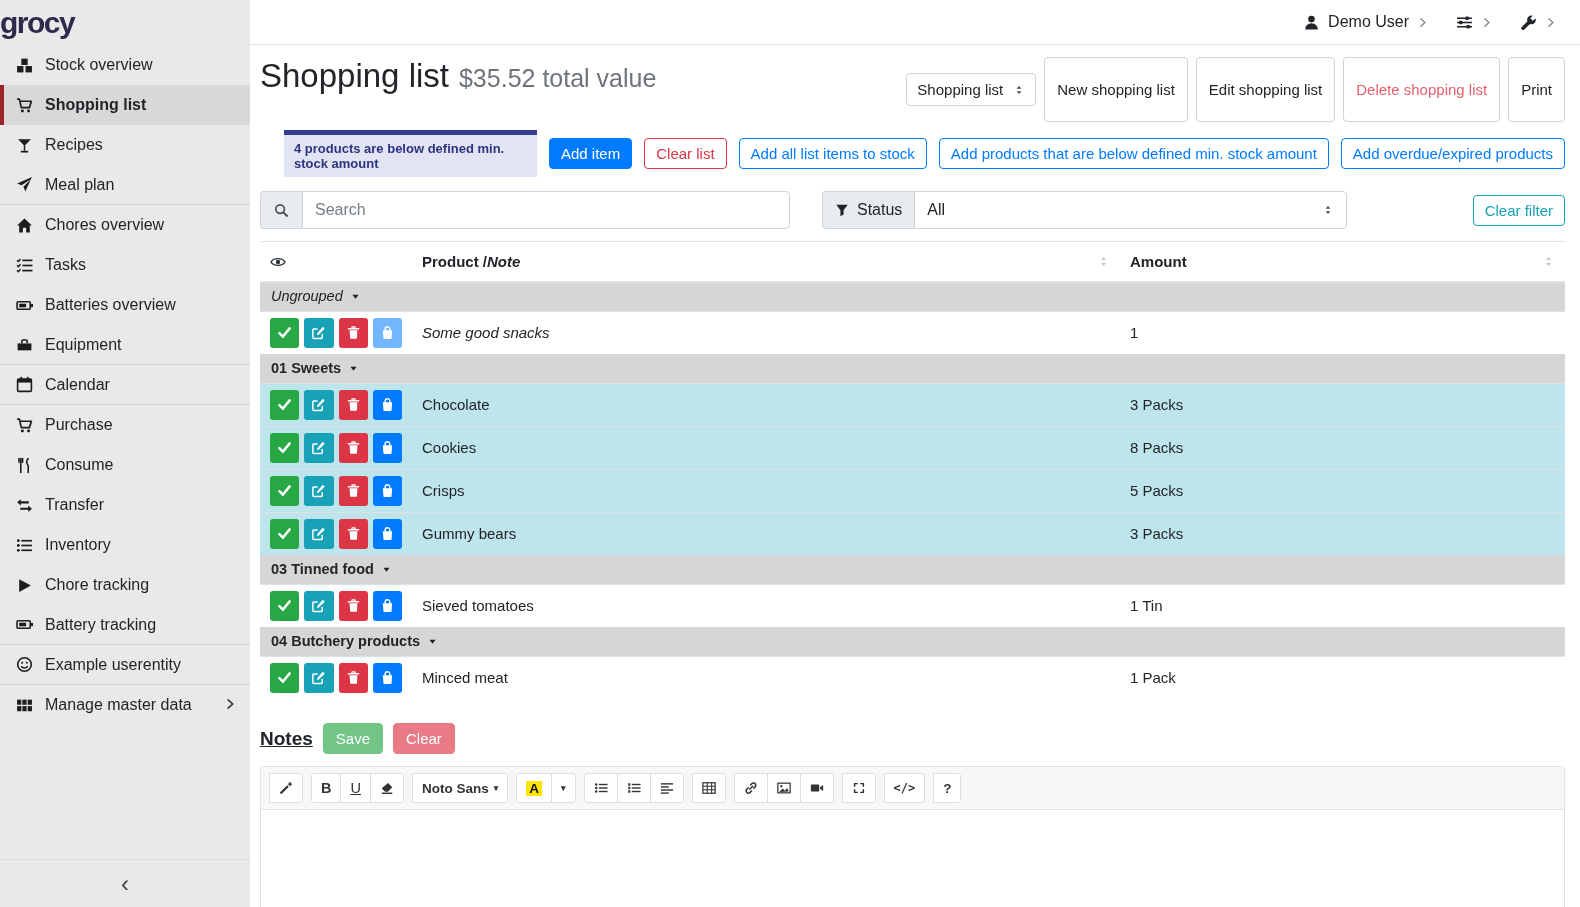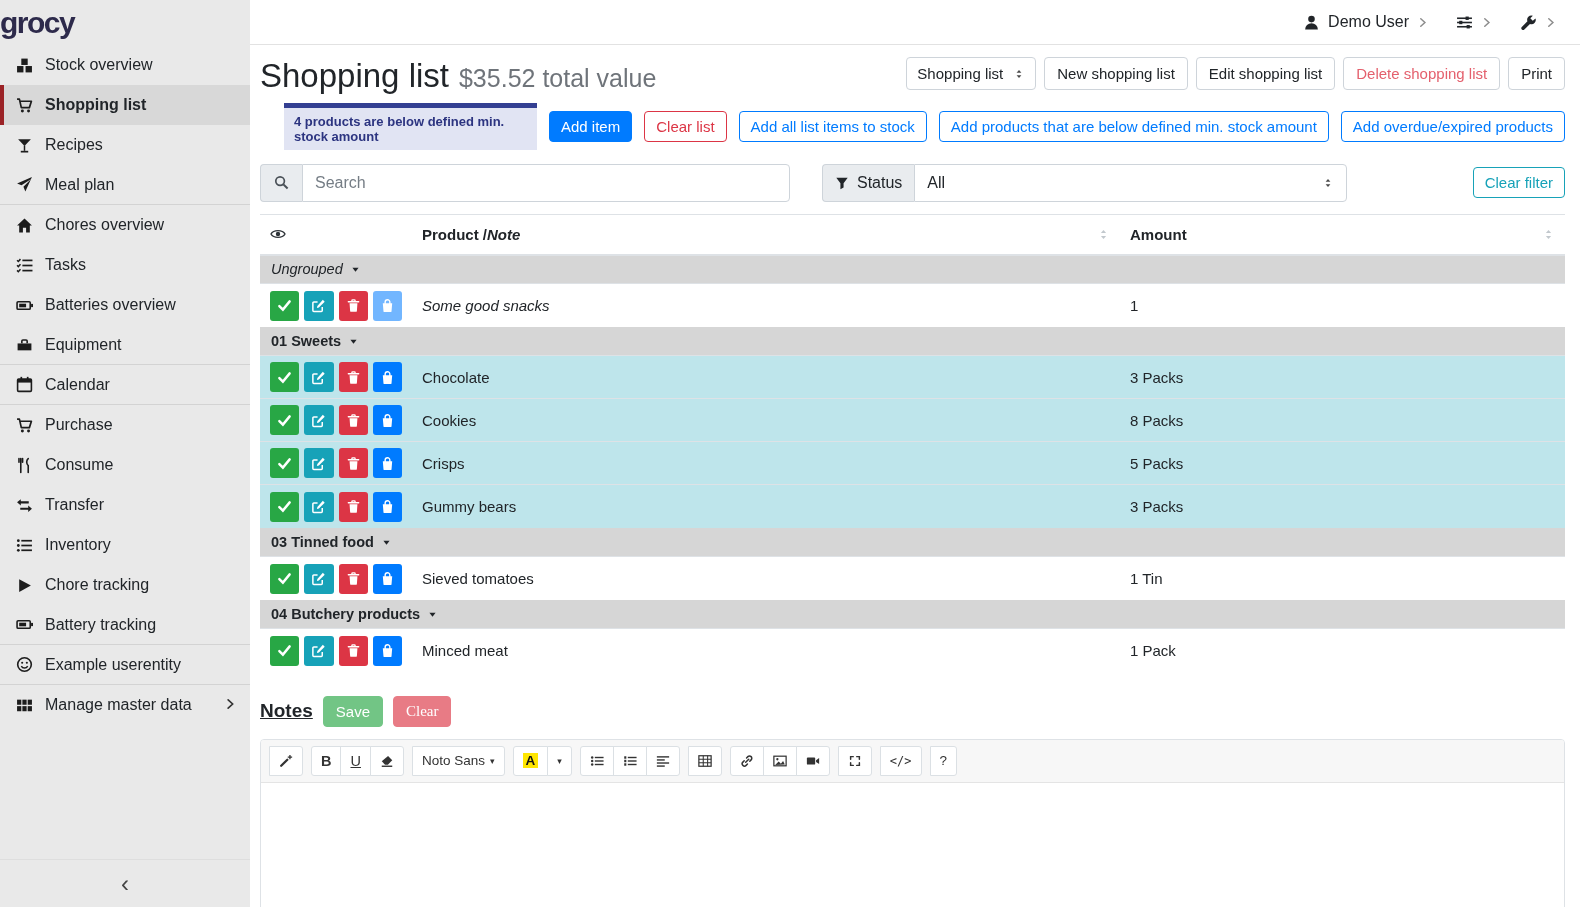--- a/index.html
+++ b/index.html
@@ -30,21 +30,21 @@
   
   .main { padding:12px 15px 0 10px; overflow:hidden; background:#fff; }
 
   .page-head { display:flex; align-items:flex-start; }
   .title-wrap { display:flex; align-items:baseline; gap:10px; }
   h1 { font-size:33px; font-weight:500; line-height:1.15; }
   .subtitle { font-size:25px; color:#6f747a; font-weight:400; }
   .head-controls { margin-left:auto; display:flex; gap:8px; align-items:center; }
   .select-box { display:flex; align-items:center; gap:10px; border:1px solid #ced4da; border-radius:4px; padding:7px 10px; font-size:15px; background:#fff; cursor:pointer; }
   .sort-arrows svg { width:12px; height:12px; display:block; color:#4a4a4a; }
-  .btn { border:1px solid #ced4da; background:#fff; border-radius:4px; padding:7px 12px; font-size:15px; cursor:pointer; font-family:inherit; color:#212529; white-space:nowrap; }
+  .btn { border:1px solid #ced4da; background:#fff; border-radius:4px; padding:23px 12px; font-size:15px; cursor:pointer; font-family:inherit; color:#212529; white-space:nowrap; }
   .btn.danger-text { color:#e4606d; }
   .btn.primary { background:#007bff; border-color:#007bff; color:#fff; }
   .btn.outline-danger { color:#dc3545; border-color:#dc3545; }
   .btn.outline-primary { color:#007bff; border-color:#007bff; }
 
   .action-row { display:flex; align-items:center; gap:12px; margin-top:8px;padding-left:24px; }
   .action-row .btn { padding:6px 11px; }
   .alert-min { width:352px; border-top:5px solid #333f92; background:#e1e4f3; color:#2c3480; font-weight:700; font-size:13px; padding:6px 10px; }
 
   .filter-row { display:flex; margin-top:14px; align-items:center; }
@@ -81,28 +81,28 @@
   .abtn.check { background:#28a745; }
   .abtn.edit  { background:#17a2b8; }
   .abtn.trash { background:#dc3545; }
   .abtn.bag   { background:#007bff; }
   .abtn.light { opacity:.55; }
 
   
   .notes-row { display:flex; align-items:center; gap:10px; margin-top:24px; }
   .notes-title { font-size:19px; font-weight:700;text-decoration:underline; }
   .btn-save { background:#28a745; border:1px solid #28a745; color:#fff; border-radius:4px; padding:6px 12px; font-size:15px; opacity:.65; cursor:pointer; font-family:inherit; }
-  .btn-clearn { background:#dc3545; border:1px solid #dc3545; color:#fff; border-radius:4px; padding:6px 12px; font-size:15px; opacity:.65; cursor:pointer; font-family:Liberation Serif, serif; }
+  .btn-clearn { background:#dc3545; border:1px solid #dc3545; color:#fff; border-radius:4px; padding:6px 12px; font-size:15px; opacity:.65; cursor:pointer; font-family:Liberation Sans, sans-serif; }
 
   .editor { margin-top:12px; border:1px solid #dee2e6; border-radius:4px 4px 0 0; height:200px; overflow:hidden; width:1305px; }
   .editor-toolbar { background:#f7f7f7; border-bottom:1px solid #e4e4e4; padding:6px 8px; display:flex; gap:8px; align-items:center; }
   .tb-group { display:flex; }
   .tb-btn { background:#fff; border:1px solid #dbe0e4; padding:0 9px; height:30px; display:flex; align-items:center; justify-content:center; font-size:13.5px; color:#333; cursor:pointer; margin-left:-1px; gap:5px; font-family:inherit; }
   .tb-group .tb-btn:first-child { border-radius:3px 0 0 3px; margin-left:0; }
-  .tb-group .tb-btn:last-child { border-radius:0 3px 3px 0; }
+  .tb-group .tb-btn:last-child { border-radius:0 3px 3px 0;font-weight:bold; }
   .tb-btn svg { width:14px; height:14px; display:block; color:#333; }
   .tb-btn.bold { font-weight:700; font-size:14.5px; }
   .tb-btn.underline { text-decoration:underline; font-size:14.5px; }
   .tb-btn.mono .t { font-family:"DejaVu Sans Mono", monospace; font-size:12px; }
   .tb-btn .hl { background:#ffe600; padding:0 3px; font-weight:700; color:#111; }
   .tb-btn .caret { font-size:9px; color:#333; }
   .editor-area { background:#fff; height:100%; cursor:text; }
 </style>
 </head>
 <body>

